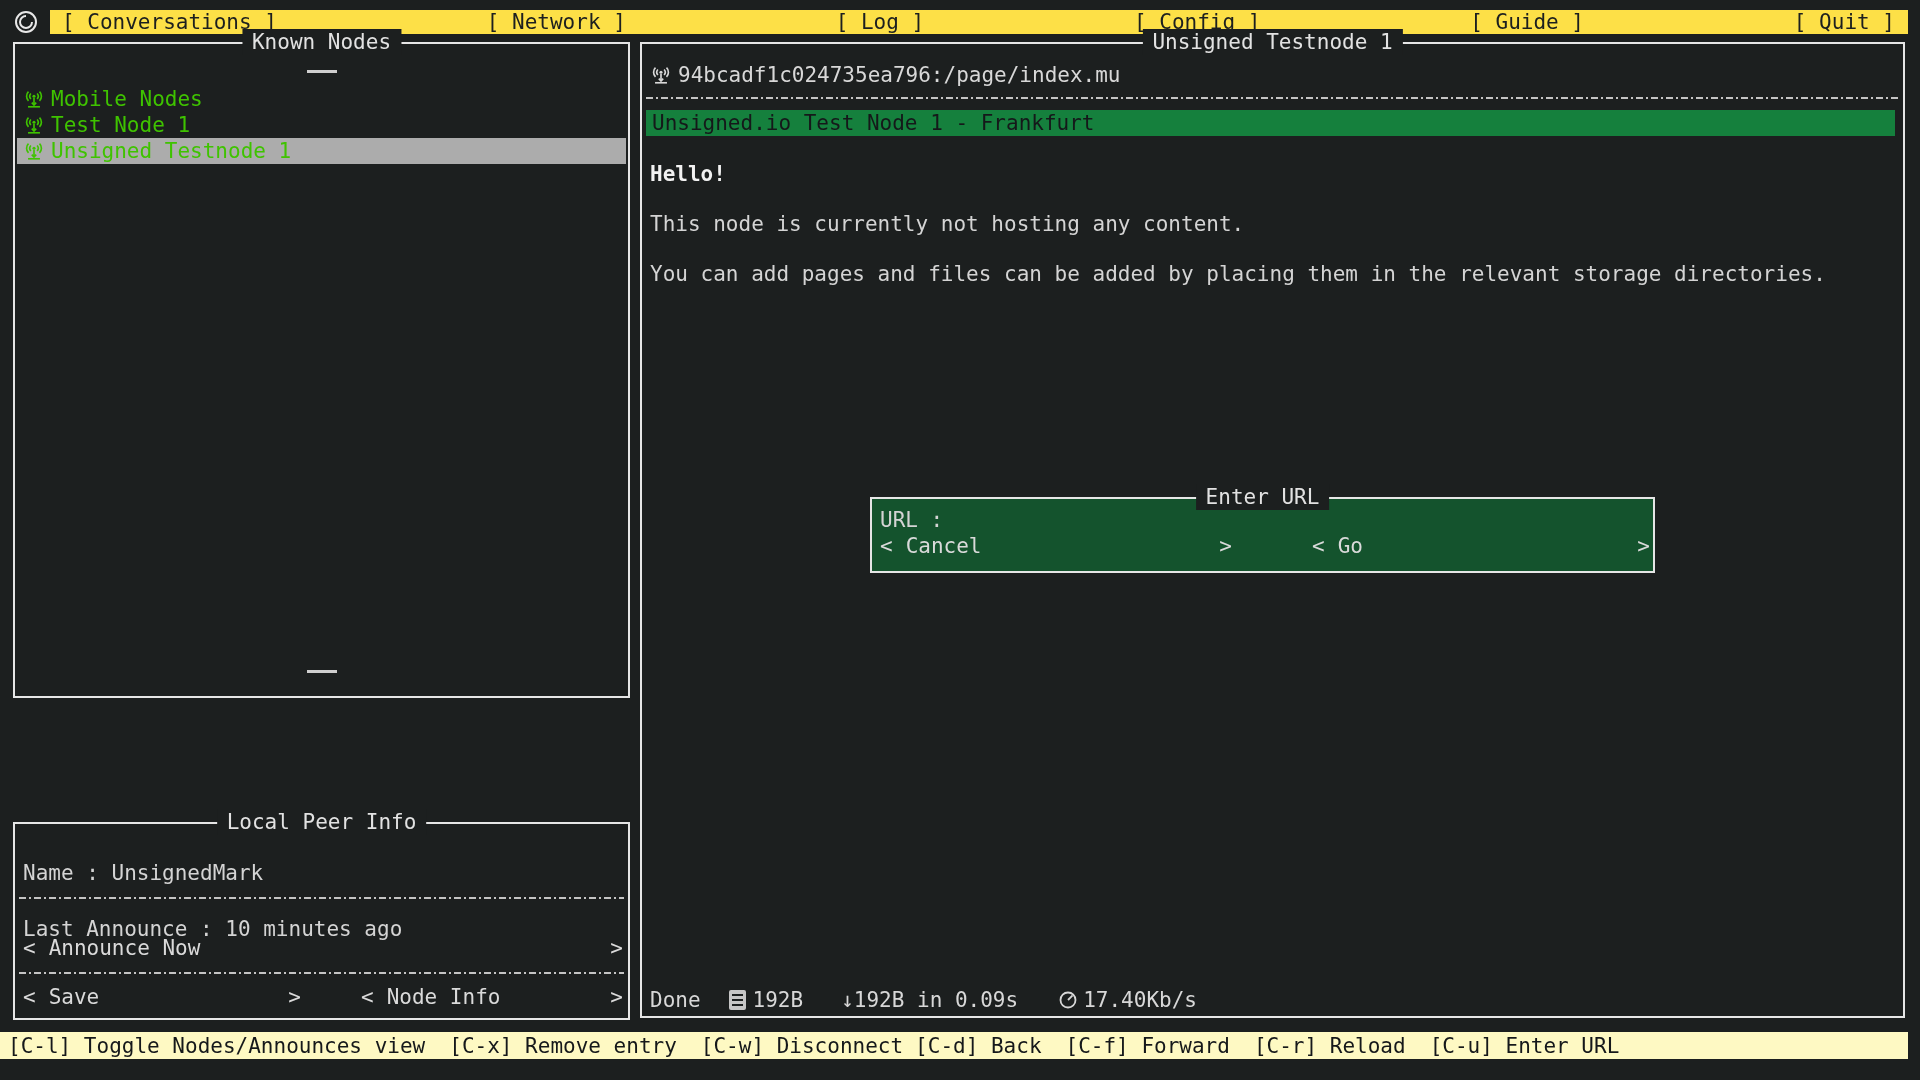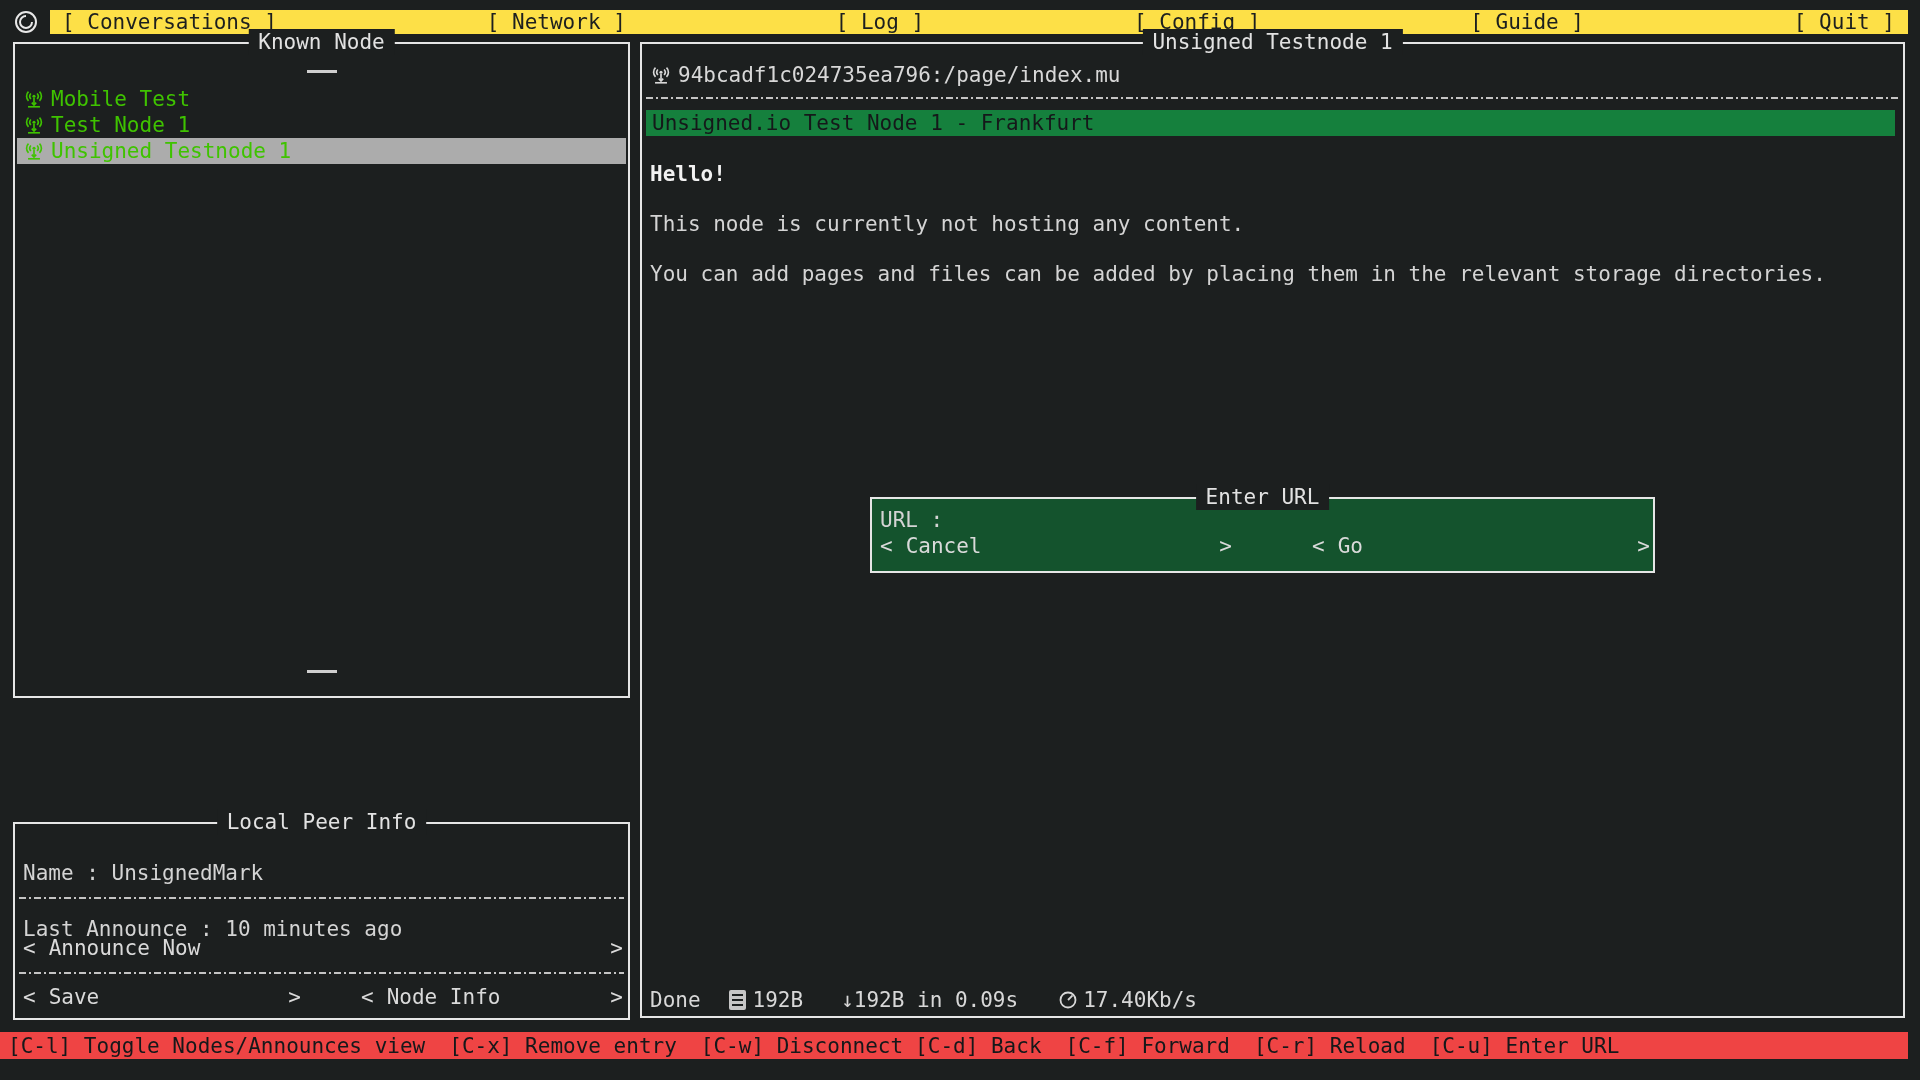--- a/index.html
+++ b/index.html
@@ -78,21 +78,21 @@
     border:2px solid #e6e6e6;background:#14532d;box-sizing:border-box;z-index:5;
   }
   .dialog .panel-title{top:-15px;}
   .dlg-url{position:absolute;left:8px;top:8px;height:26px;white-space:pre;display:flex;}
   .dlg-url .dlg-value{margin-left:13px;}
   .dlg-cancel{left:8px;top:34px;width:352px;}
   .dlg-go{left:440px;top:34px;width:338px;}
   
   .bottombar{
     position:absolute;left:0;top:1032px;width:1908px;height:27px;
-    background:#ef4444;color:#15181a;display:flex;align-items:center;
+    background:#fef9c3;color:#15181a;display:flex;align-items:center;
     padding-left:8px;box-sizing:border-box;white-space:pre;
   }
   .bottombar .shortcut{margin-right:24px;}
   svg{display:block;}
 </style>
 </head>
 <body>
 
 <div class="screen">
 
@@ -106,37 +106,37 @@
   <div class="topbar">
     <span class="menu-item">[ Conversations ]</span>
     <span class="menu-item">[ Network ]</span>
     <span class="menu-item">[ Log ]</span>
     <span class="menu-item">[ Config ]</span>
     <span class="menu-item">[ Guide ]</span>
     <span class="menu-item">[ Quit ]</span>
   </div>
 
   <div class="panel known-nodes">
-    <div class="panel-title">Known Node</div>
+    <div class="panel-title">Known Nodes</div>
     <div class="scroll-mark" style="top:26px;"></div>
 
     <div class="node-row" style="top:42px;">
       <span class="node-icon">
         <svg width="22" height="22" viewBox="0 0 24 24" fill="none" stroke="currentColor" stroke-width="1.8">
           <circle cx="12" cy="9" r="1.7" fill="currentColor" stroke="none"></circle>
           <path d="M6 14 A7 7 0 0 1 6 4"></path>
             <path d="M8.6 12 A4.5 4.5 0 0 1 8.6 6"></path>
           <path d="M18 4 A7 7 0 0 1 18 14"></path>
             <path d="M15.4 6 A4.5 4.5 0 0 1 15.4 12"></path>
           <path d="M12 11 L12 18"></path>
             <path d="M9.6 16 L12 18.6 L14.4 16" fill="none"></path>
           <path d="M5.5 20.5 L18.5 20.5"></path>
         </svg>
       </span>
-      <span>Mobile Test</span>
+      <span>Mobile Nodes</span>
     </div>
 
     <div class="node-row" style="top:68px;">
       <span class="node-icon">
         <svg width="22" height="22" viewBox="0 0 24 24" fill="none" stroke="currentColor" stroke-width="1.8">
           <circle cx="12" cy="9" r="1.7" fill="currentColor" stroke="none"></circle>
           <path d="M6 14 A7 7 0 0 1 6 4"></path>
             <path d="M8.6 12 A4.5 4.5 0 0 1 8.6 6"></path>
           <path d="M18 4 A7 7 0 0 1 18 14"></path>
             <path d="M15.4 6 A4.5 4.5 0 0 1 15.4 12"></path>

